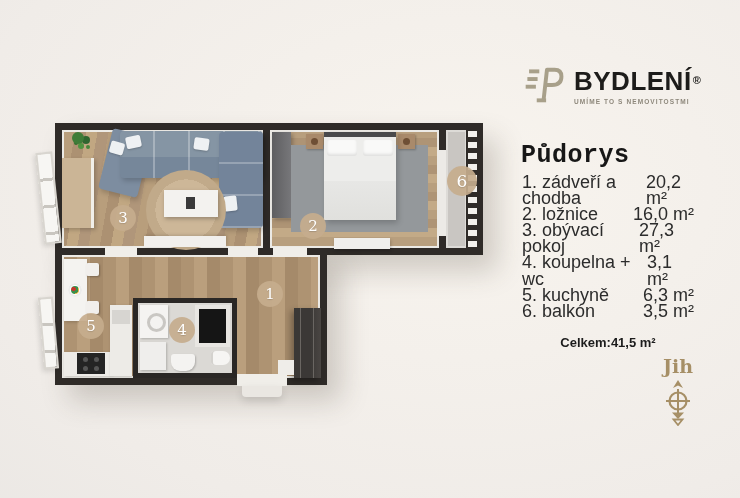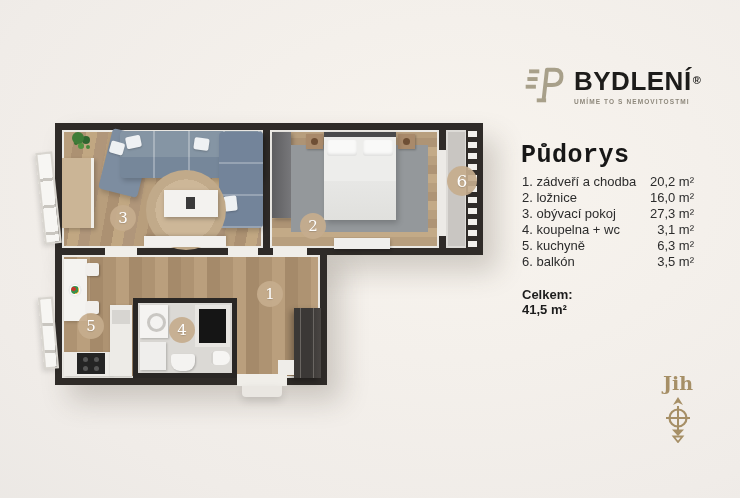--- a/index.html
+++ b/index.html
@@ -122,24 +122,24 @@
   .badge-6{left:447px;top:166px;width:30px;height:30px;font-size:17px;}
   
   .brand{position:absolute;left:518px;top:62px;display:flex;align-items:flex-start;gap:10px;}
   .brand-text{padding-top:6px;}
   .brand-name{font-size:26px;font-weight:bold;letter-spacing:.5px;color:#1d1c1a;line-height:1;}
   .brand-name sup{font-size:11px;font-weight:bold;vertical-align:6px;margin-left:1px;}
   .brand-tagline{font-size:6.5px;font-weight:bold;letter-spacing:1.1px;color:#8e887c;margin-top:4px;}
   .panel-title{position:absolute;left:521px;top:141px;font-family:Liberation Mono, monospace;font-weight:bold;
     font-size:25px;color:#171717;letter-spacing:.5px;}
   .room-list{position:absolute;left:522px;top:174px;width:172px;}
-  .room-row{display:flex;justify-content:space-between;font-size:13px;color:#2c2c2c;line-height:16.1px;}
+  .room-row{display:flex;justify-content:space-between;font-size:18px;color:#2c2c2c;line-height:16.1px;}
   .total-row{display:flex;justify-content:center;margin-top:16px;font-weight:bold;
-    font-size:13px;color:#1c1c1c;flex-direction:column;}
-  .compass-block{position:absolute;left:648px;top:372px;width:60px;text-align:center;}
+    font-size:13px;color:#1c1c1c;}
+  .compass-block{position:absolute;left:648px;top:355px;width:60px;text-align:center;}
   .compass-label{font-family:"DejaVu Serif",serif;font-weight:bold;font-size:19px;color:#a68f66;}
   .compass-icon{margin-top:3px;}
 </style>
 </head>
 <body>
 
 <div class="stage">
 
   <div>
     <div class="walls-top"></div>

